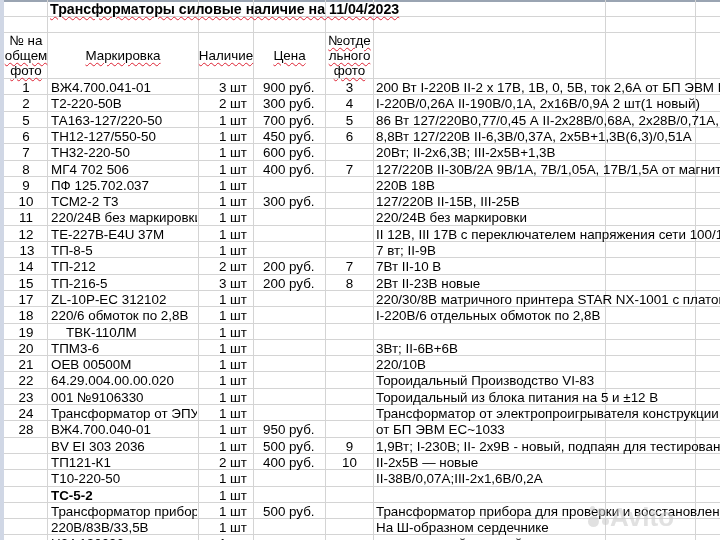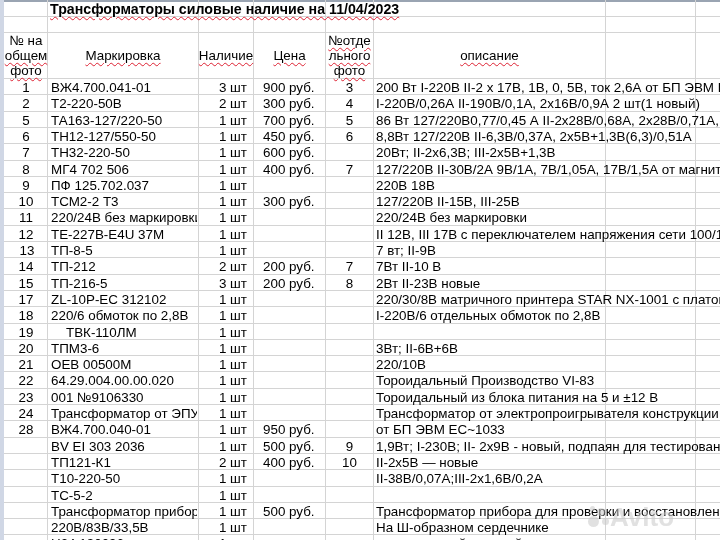--- a/index.html
+++ b/index.html
@@ -94,23 +94,20 @@
   <div class="hdr" style="left:199px;width:54px">
     <span class="squig">Наличие</span>
   </div>
   <div class="hdr" style="left:326px;width:47px">
     <div>
       <span class="squig">№отде</span>
       <span class="squig">льного</span>
       <span class="squig">фото</span>
     </div>
   </div>
-  <div class="hdr" style="left:374px;width:231px">
-    <span class="squig">описание</span>
-  </div>
 
   <div id="rows">
   <div>
     <div class="cell c" style="left: 5px; width: 42px; top: 79px;">1</div>
     <div class="cell" style="left: 51px; width: 146px; top: 79px;">ВЖ4.700.041-01</div>
     <div class="cell r" style="left: 199px; width: 48px; top: 79px;">3 шт</div>
     <div class="cell" style="left: 263px; width: 62px; top: 79px;">900 руб.</div>
     <div class="cell c" style="left: 326px; width: 47px; top: 79px;">3</div>
     <div class="cell" style="left: 376px; width: 344px; top: 79px;">200 Вт I-220В II-2 х 17В, 1В, 0, 5В, ток 2,6А от БП ЭВМ ЕС</div>
   </div>
@@ -326,21 +323,21 @@
     <div class="cell c" style="left: 5px; width: 42px; top: 470px;"></div>
     <div class="cell" style="left: 51px; width: 146px; top: 470px;">Т10-220-50</div>
     <div class="cell r" style="left: 199px; width: 48px; top: 470px;">1 шт</div>
     <div class="cell" style="left: 263px; width: 62px; top: 470px;"></div>
     <div class="cell c" style="left: 326px; width: 47px; top: 470px;"></div>
     <div class="cell" style="left: 376px; width: 344px; top: 470px;">II-38В/0,07А;III-2х1,6В/0,2А</div>
   </div>
 
   <div>
     <div class="cell c" style="left: 5px; width: 42px; top: 487px;"></div>
-    <div class="cell" style="left: 51px; width: 146px; top: 487px;">ТС-5-2</div>
+    <div class="cell" style="left: 51px; width: 146px; top: 487px; font-weight: bold;">ТС-5-2</div>
     <div class="cell r" style="left: 199px; width: 48px; top: 487px;">1 шт</div>
     <div class="cell" style="left: 263px; width: 62px; top: 487px;"></div>
     <div class="cell c" style="left: 326px; width: 47px; top: 487px;"></div>
     <div class="cell" style="left: 376px; width: 344px; top: 487px;"></div>
   </div>
 
   <div>
     <div class="cell c" style="left: 5px; width: 42px; top: 503px;"></div>
     <div class="cell" style="left: 51px; width: 146px; top: 503px;">Трансформатор прибор</div>
     <div class="cell r" style="left: 199px; width: 48px; top: 503px;">1 шт</div>

